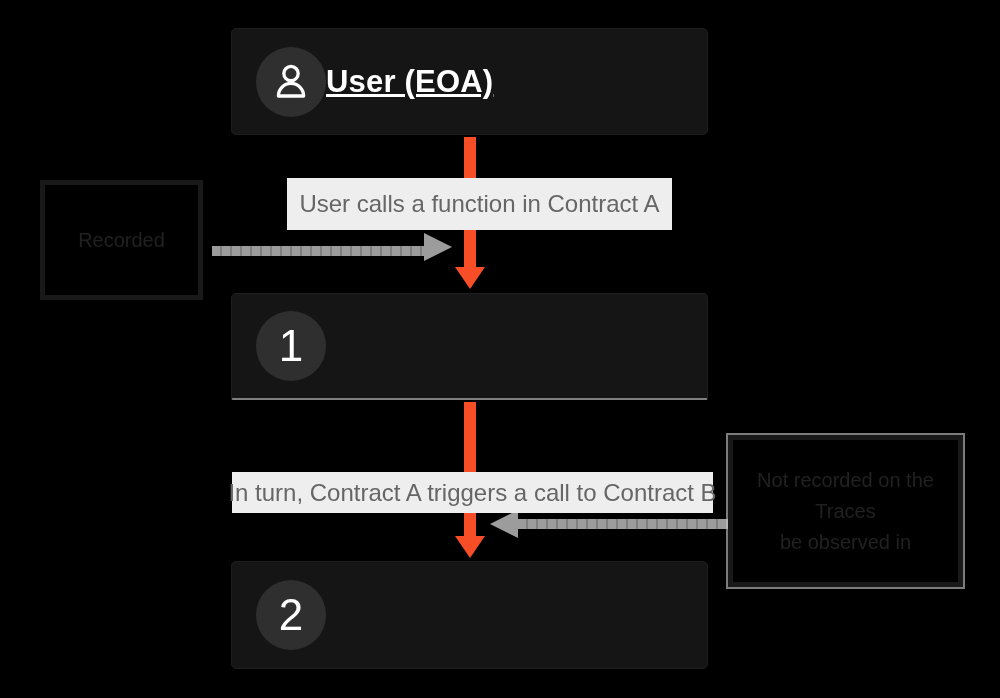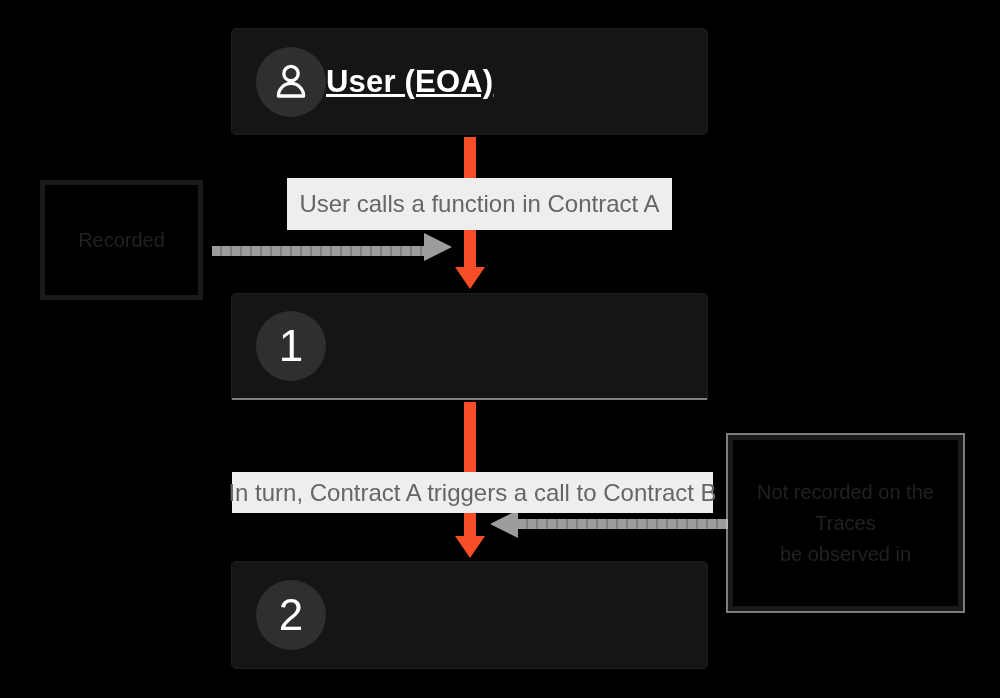--- a/index.html
+++ b/index.html
@@ -50,21 +50,21 @@
   .g-head-right{left:424px;top:233px;border-top:14px solid transparent;border-bottom:14px solid transparent;
                 border-left:28px solid var(--gray-arrow);}
   .g-head-left{left:490px;top:510px;border-top:14px solid transparent;border-bottom:14px solid transparent;
                border-right:28px solid var(--gray-arrow);}
 
   
   .ann{position:absolute;box-sizing:border-box;border:5px solid var(--ann-border);
        background:var(--bg);color:var(--ann-text);font-weight:400;text-align:center;
        display:flex;flex-direction:column;justify-content:center;z-index:2;}
   .ann-left{left:40px;top:180px;width:163px;height:120px;font-size:20px;line-height:37px;}
-  .ann-right{left:728px;top:435px;width:235px;height:176px;font-size:20px;line-height:31px;
+  .ann-right{left:728px;top:435px;width:235px;height:152px;font-size:20px;line-height:31px;
              outline:2px solid rgba(225,225,225,0.55);}
 
   .user-glyph{width:42px;height:42px;display:block;}
 </style>
 </head>
 <body>
 
 <div class="canvas">
 
   <div class="o-shaft o-shaft-1"></div>

